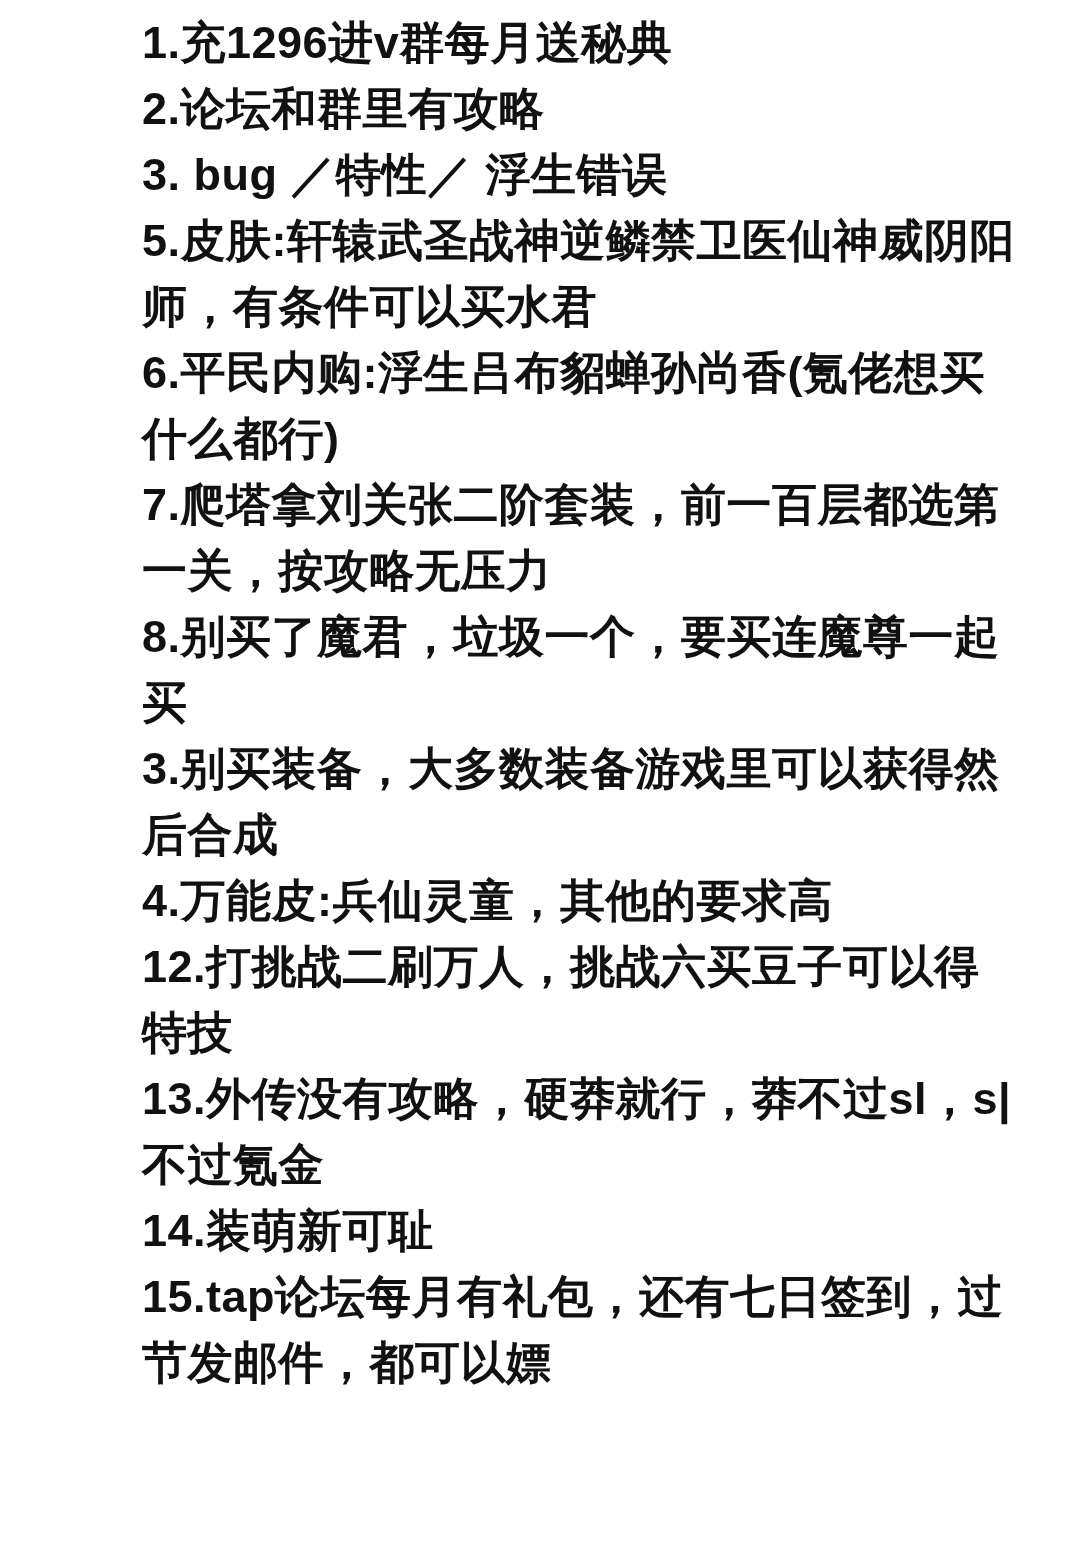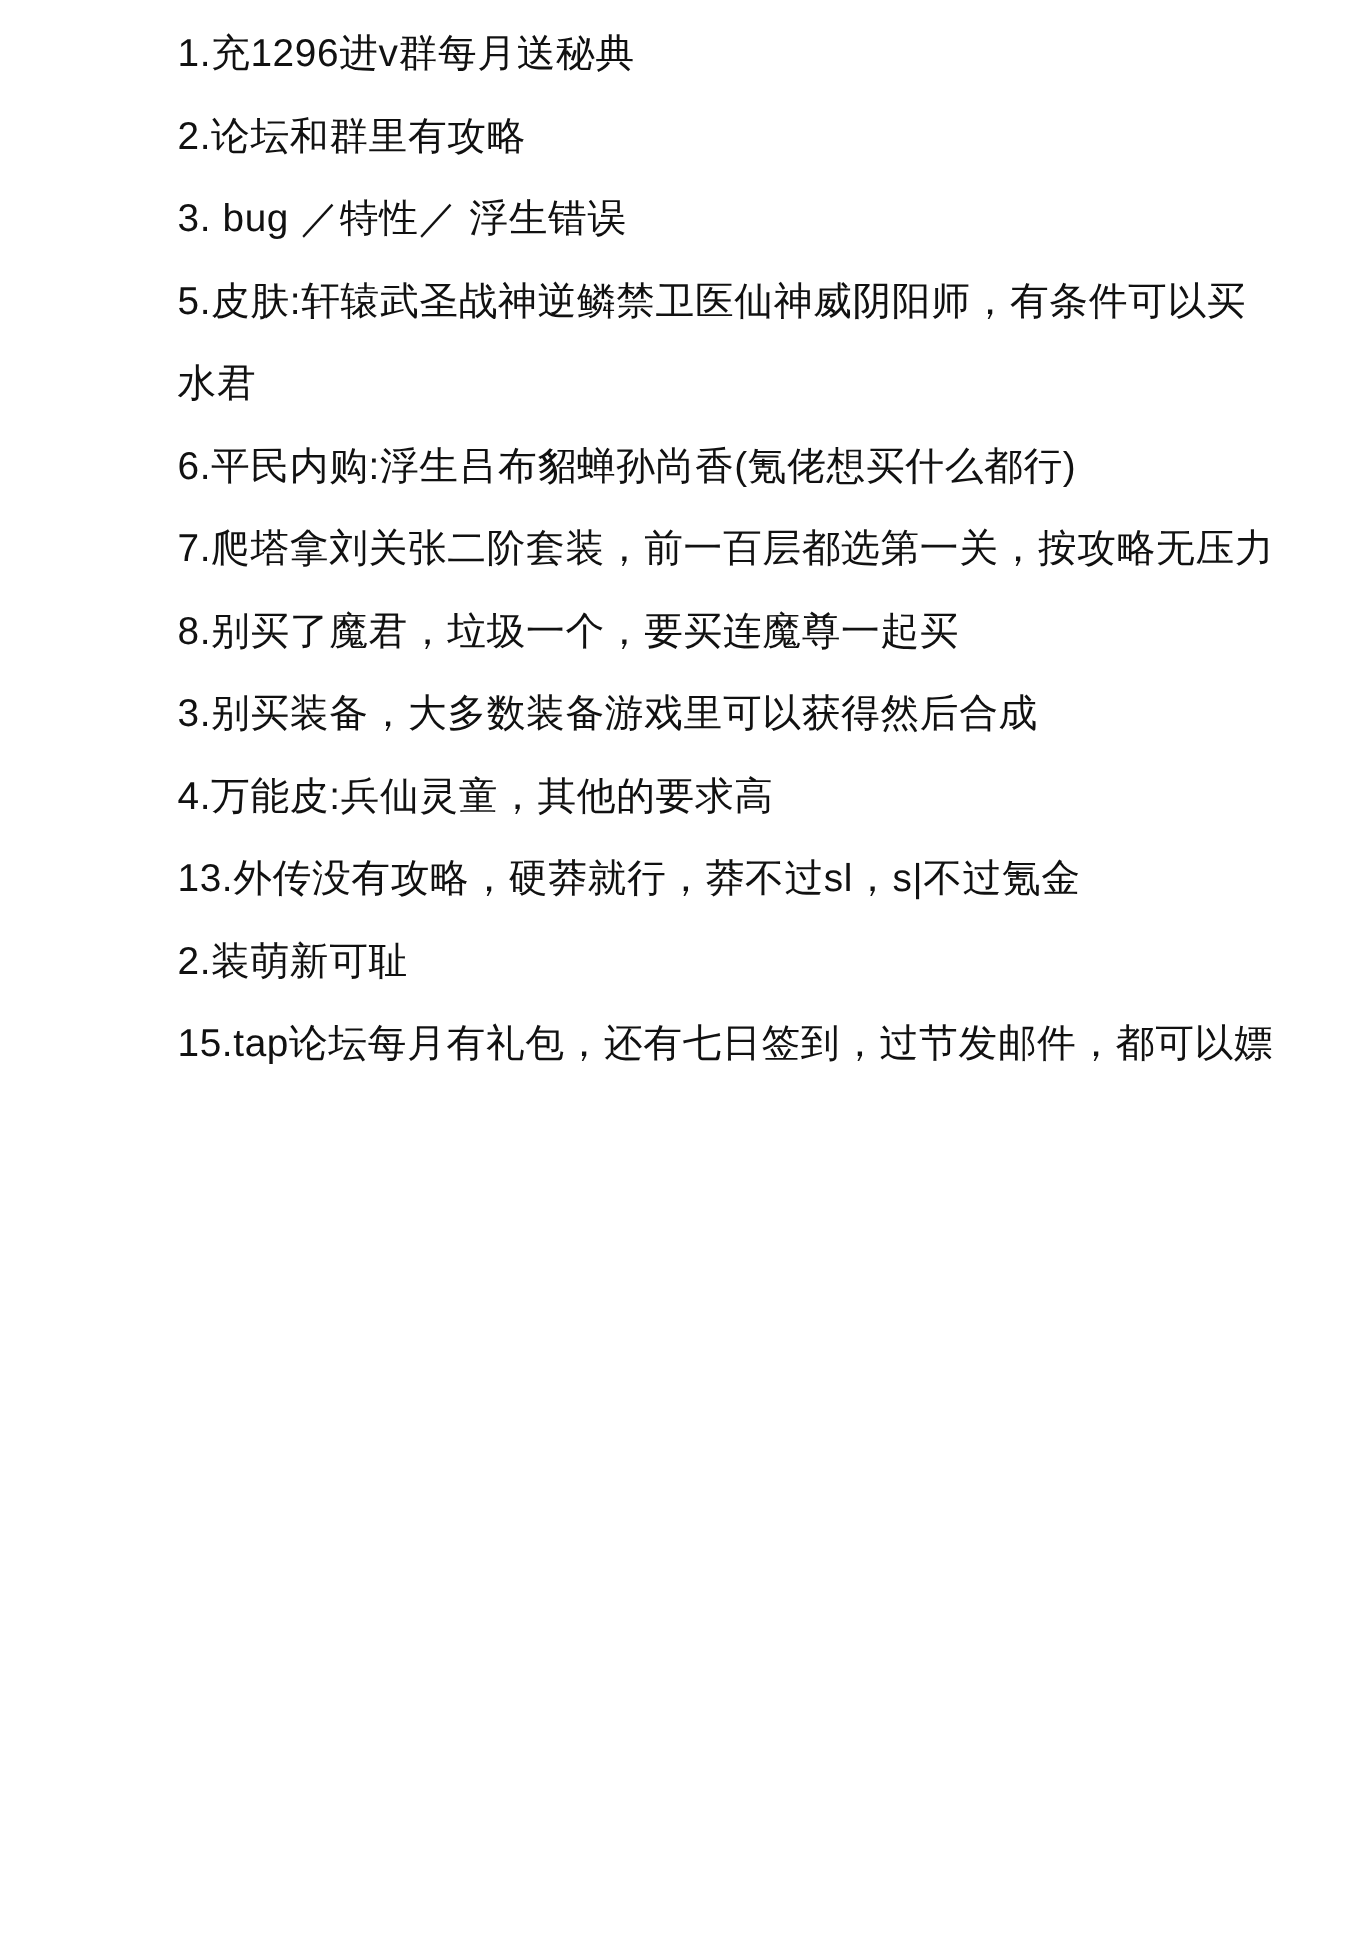--- a/index.html
+++ b/index.html
@@ -14,39 +14,40 @@
     color: #1a1a1a;
     overflow: hidden;
   }
   #doc {
     box-sizing: border-box;
     width: 1080px;
     height: 1555px;
     padding: 10px 60px 0 142px;
   }
   .line {
-    font-size: 31px;
+    font-size: 45px;
     line-height: 66px;
     letter-spacing: 0.5px;
     white-space: pre-wrap;
     word-break: break-word;
-    font-weight: 400;
+    font-weight: 700;
     color: #111111;
   }
 </style>
 </head>
 <body>
 
 <div id="doc">
   <div class="line">1.充1296进v群每月送秘典</div>
   <div class="line">2.论坛和群里有攻略</div>
   <div class="line">3. bug ／特性／ 浮生错误</div>
   <div class="line">5.皮肤:轩辕武圣战神逆鳞禁卫医仙神威阴阳师，有条件可以买水君</div>
   <div class="line">6.平民内购:浮生吕布貂蝉孙尚香(氪佬想买什么都行)</div>
   <div class="line">7.爬塔拿刘关张二阶套装，前一百层都选第一关，按攻略无压力</div>
   <div class="line">8.别买了魔君，垃圾一个，要买连魔尊一起买</div>
   <div class="line">3.别买装备，大多数装备游戏里可以获得然后合成</div>
   <div class="line">4.万能皮:兵仙灵童，其他的要求高</div>
+  <div class="line">12.打挑战二刷万人，挑战六买豆子可以得特技</div>
   <div class="line">13.外传没有攻略，硬莽就行，莽不过sl，s|不过氪金</div>
-  <div class="line">2.装萌新可耻</div>
+  <div class="line">14.装萌新可耻</div>
   <div class="line">15.tap论坛每月有礼包，还有七日签到，过节发邮件，都可以嫖</div>
 
 </div>
 
 </body></html>

